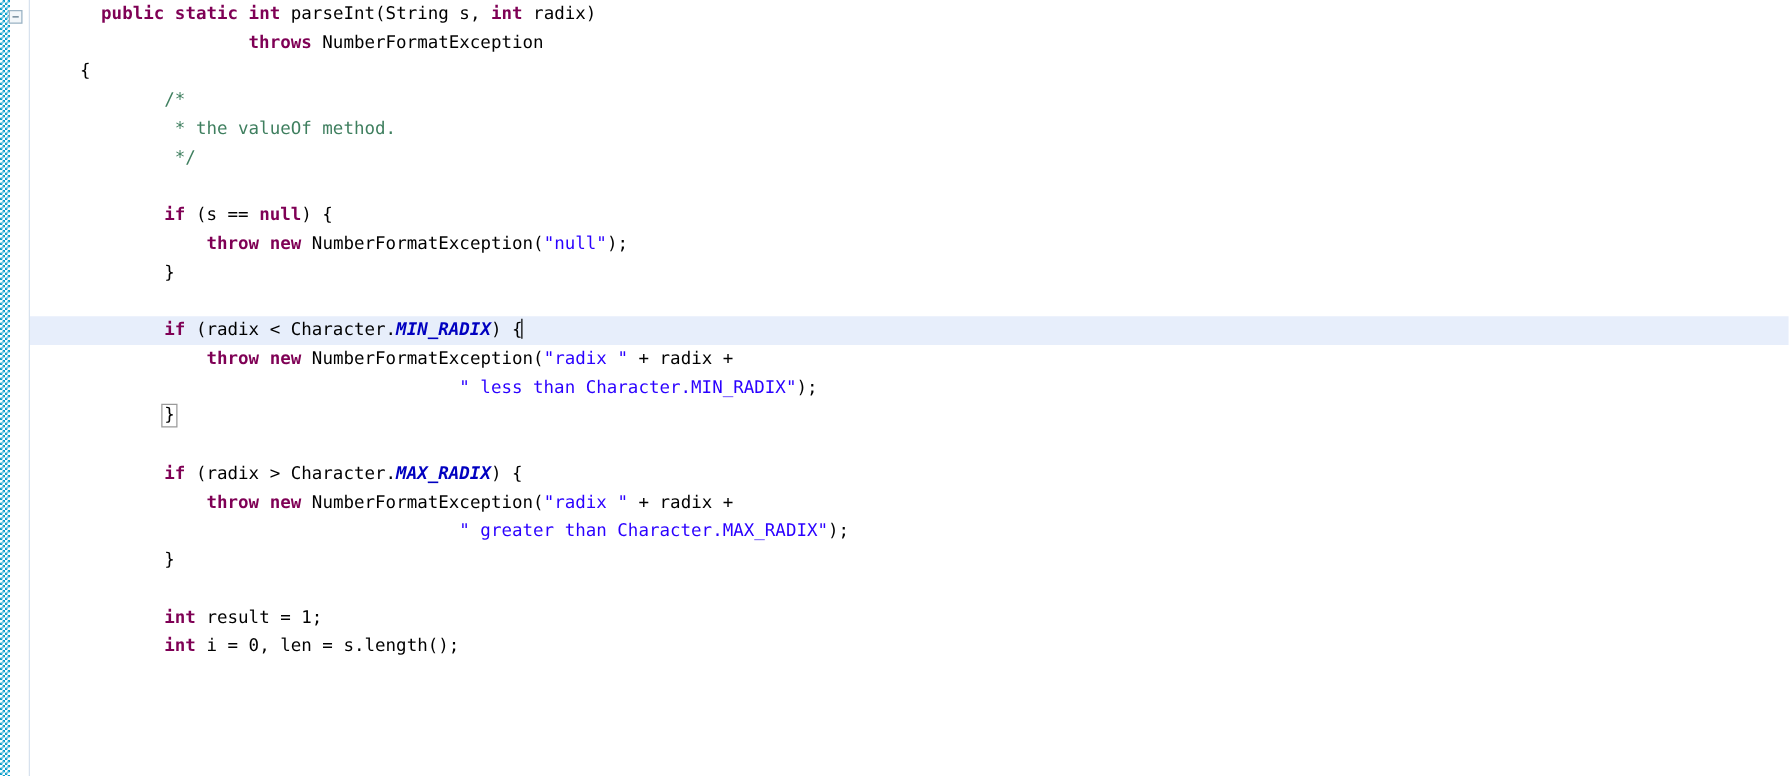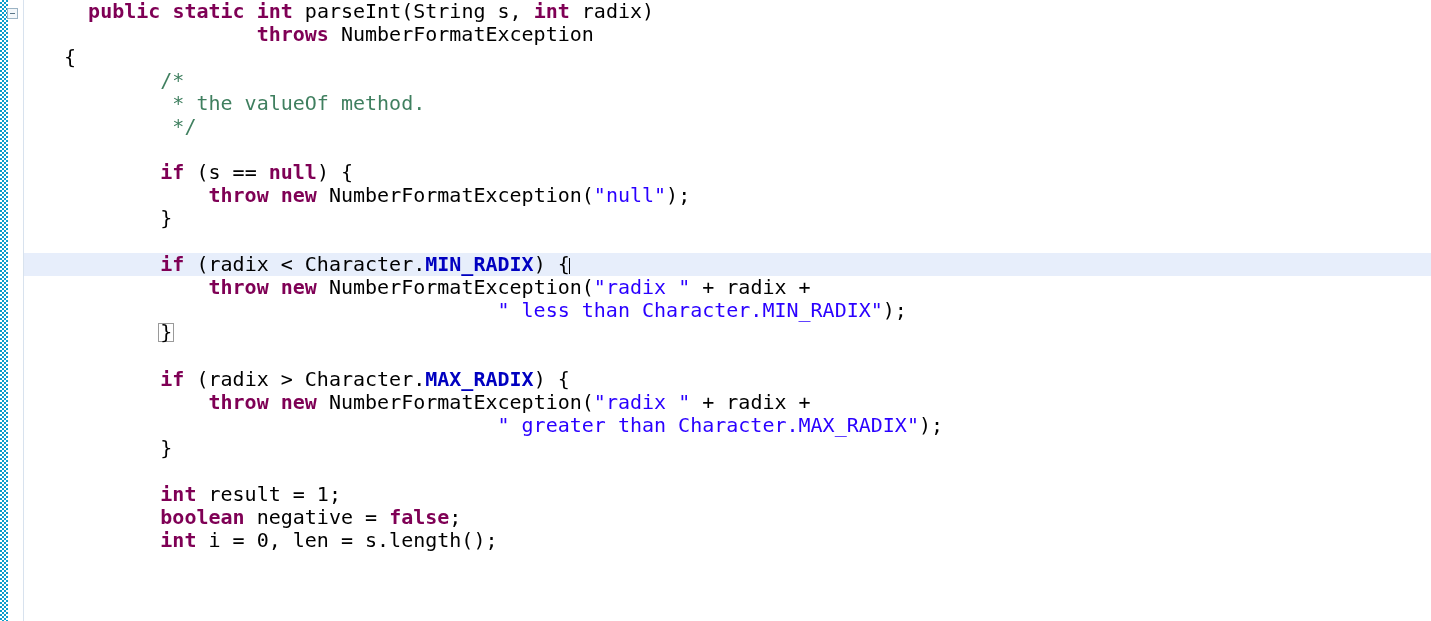--- a/index.html
+++ b/index.html
@@ -80,37 +80,37 @@
     right: 0;
     height: 621px;
     background: #ffffff;
     z-index: 2;
   }
 
   .line {
     position: relative;
     height: 23px;
     line-height: 23px;
-    font-size: 20px;
+    font-size: 14px;
     font-family: "DejaVu Sans Mono", "Liberation Mono", monospace;
     white-space: pre;
     color: #000000;
     padding-left: 40px;
     letter-spacing: 0px;
   }
   .line.current {
     background: #e7eefb;
   }
 
   
   .kw       { color: #7f0055; font-weight: bold; }
   .plain    { color: #000000; }
   .str      { color: #2a00ff; }
   .cmt      { color: #3f7f5f; }
-  .sfield   { color: #0000c0; font-weight: bold; }
+  .sfield   { color: #0000c0; font-weight: bold; font-style: italic; }
 
   
   .caret {
     display: inline-block;
     width: 0;
     border-left: 1px solid #000000;
     height: 16px;
     vertical-align: -3px;
     margin-left: -1px;
   }
@@ -153,17 +153,16 @@
       <div class="line"><span class="plain">            </span><span class="kw">throw</span><span class="plain"> </span><span class="kw">new</span><span class="plain"> NumberFormatException(</span><span class="str">"radix "</span><span class="plain"> + radix +</span></div>
       <div class="line"><span class="plain">                                    </span><span class="str">" less than Character.MIN_RADIX"</span><span class="plain">);</span></div>
       <div class="line"><span class="plain">        </span><span class="brace-box plain">}</span></div>
       <div class="line"><span class="plain"></span></div>
       <div class="line"><span class="plain">        </span><span class="kw">if</span><span class="plain"> (radix &gt; Character.</span><span class="sfield">MAX_RADIX</span><span class="plain">) {</span></div>
       <div class="line"><span class="plain">            </span><span class="kw">throw</span><span class="plain"> </span><span class="kw">new</span><span class="plain"> NumberFormatException(</span><span class="str">"radix "</span><span class="plain"> + radix +</span></div>
       <div class="line"><span class="plain">                                    </span><span class="str">" greater than Character.MAX_RADIX"</span><span class="plain">);</span></div>
       <div class="line"><span class="plain">        }</span></div>
       <div class="line"><span class="plain"></span></div>
       <div class="line"><span class="plain">        </span><span class="kw">int</span><span class="plain"> result = 1;</span></div>
-      <div class="line"><span class="plain">        </span><span class="kw">boolean</span><span class="plain"> negative = </span><span class="kw">false</span><span class="plain">;</span></div>
       <div class="line"><span class="plain">        </span><span class="kw">int</span><span class="plain"> i = 0, len = s.length();</span></div>
     </div>
 
 </div>
 
 </body></html>

